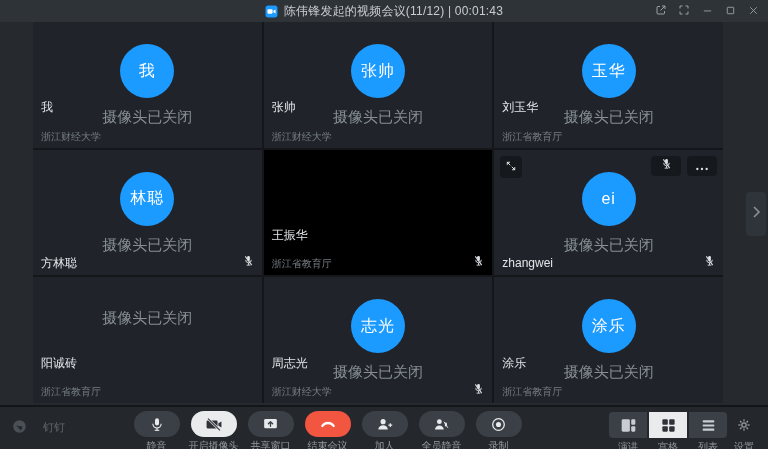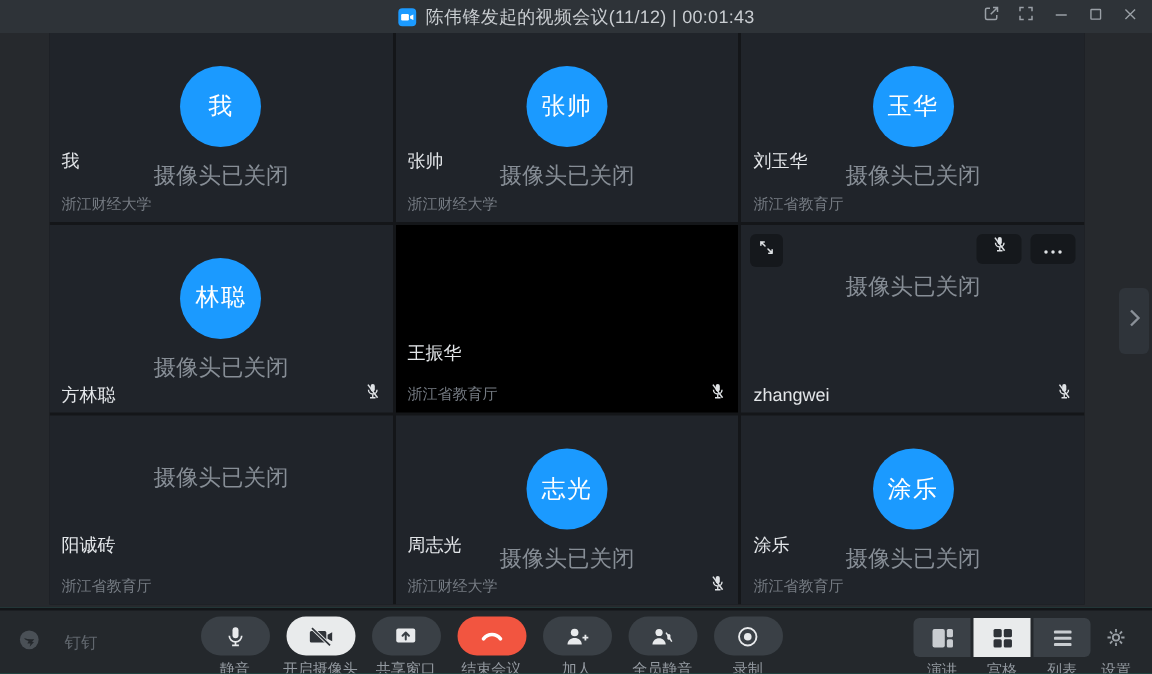--- a/index.html
+++ b/index.html
@@ -1,18 +1,18 @@
 <!DOCTYPE html>
 <html><head>
 <meta charset="utf-8">
 <style>
   html,body{margin:0;padding:0;background:#101214;}
   #app{position:relative;width:768px;height:449px;overflow:hidden;
        font-family:"Liberation Sans","DejaVu Sans",sans-serif;
-       background:#5eead4;-webkit-font-smoothing:antialiased;}
+       background:#0ea5e9;-webkit-font-smoothing:antialiased;}
   
   .titlebar{position:absolute;top:0;left:0;width:768px;height:22px;background:#2e3338;
             display:flex;align-items:center;justify-content:center;}
   .title-wrap{display:flex;align-items:center;gap:6px;}
   .badge{display:flex;align-items:center;}
   .title-text{font-size:12px;color:#c9cdd1;letter-spacing:.2px;}
   .win-controls{position:absolute;right:8px;top:0;height:22px;display:flex;align-items:center;gap:9px;color:#9aa0a6;}
   .wbtn{display:flex;align-items:center;justify-content:center;width:14px;height:16px;}
   
   .main{position:absolute;top:22px;left:0;width:768px;height:383px;background:#26292d;}
@@ -175,20 +175,21 @@
               <line x1="12" y1="18" x2="12" y2="22.5" stroke="currentColor" stroke-width="2"></line>
               <line x1="8" y1="23" x2="16" y2="23" stroke="currentColor" stroke-width="2"></line>
               <line x1="5" y1="4" x2="19" y2="23" stroke="currentColor" stroke-width="2.2"></line>
             </svg>
           </span>
 
   </div>
 
   <div class="tile">
     <div class="tile-center">
+      <div class="avatar">ei</div>
       <div class="camoff">摄像头已关闭</div>
     </div>
     <div class="plate">
       <div class="pname">zhangwei</div>
 
     </div>
     <span class="micbadge">
             <svg width="11" height="14" viewBox="0 0 24 28">
               <rect x="9" y="3" width="6" height="11" rx="3" fill="currentColor"></rect>
               <path d="M5.8 11.5a6.2 6.2 0 0 0 12.4 0" fill="none" stroke="currentColor" stroke-width="2"></path>

